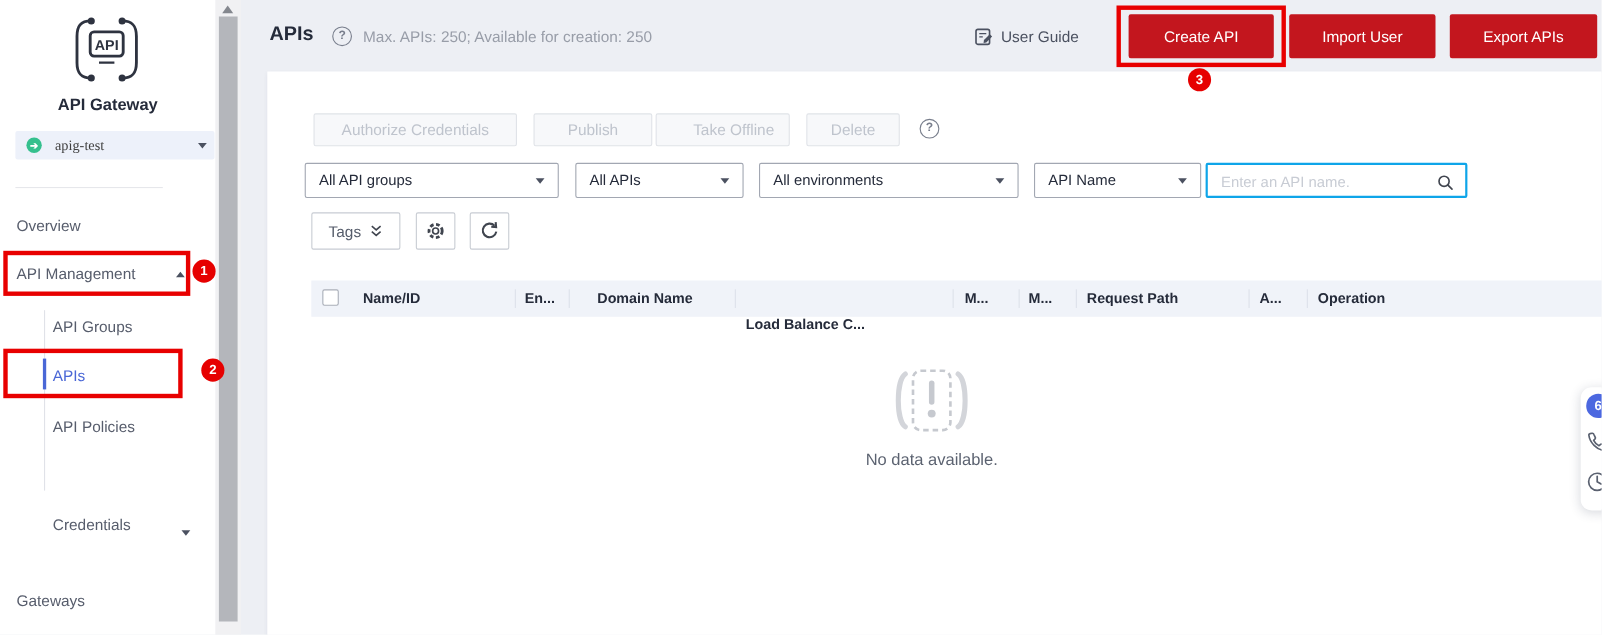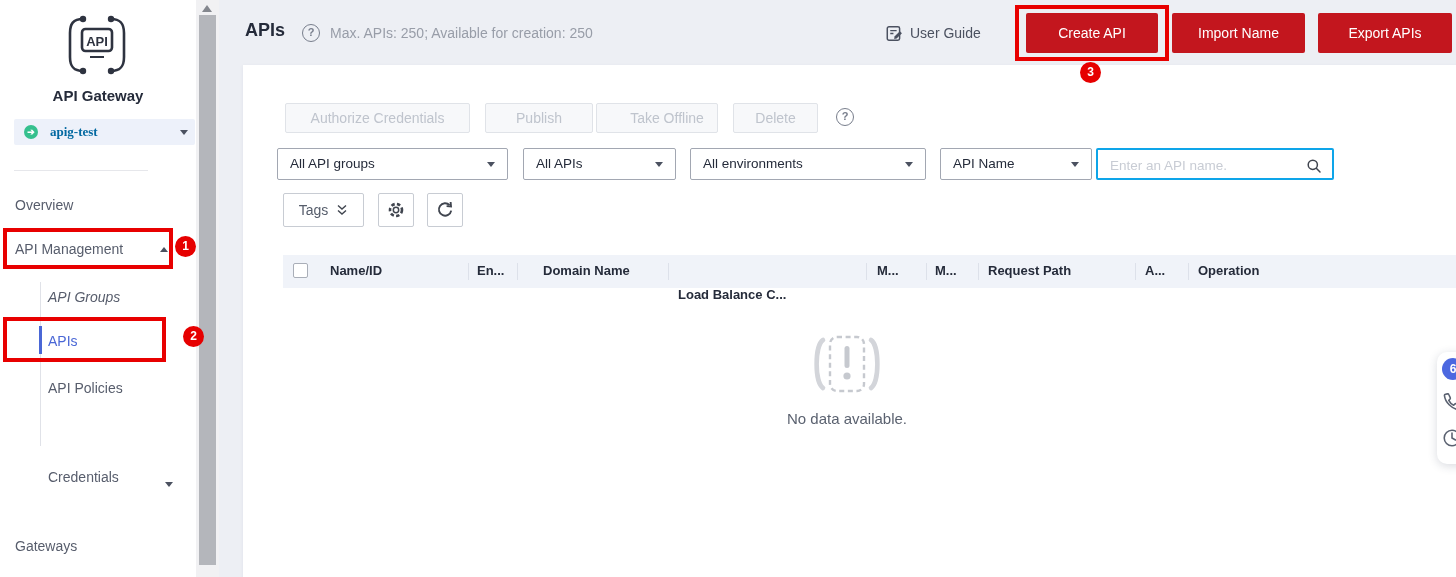--- a/index.html
+++ b/index.html
@@ -5,21 +5,21 @@
   * { margin:0; padding:0; box-sizing:border-box; }
   html,body { width:1456px; height:577px; overflow:hidden; }
   body { position:relative; background:#edeff4; font-family:"Liberation Sans", sans-serif; color:#252b3a; }
   .abs { position:absolute; }
 
   
   .sidebar { left:0; top:0; width:196px; height:577px; background:#fff; z-index:5; }
   .side-title { left:0; top:87px; width:196px; text-align:center; font-size:15px; font-weight:bold; color:#252b3a; }
   .instance-select { left:14px; top:119px; width:181px; height:26px; background:#edf1fa; border-radius:2px; cursor:pointer; }
   .instance-dot { position:absolute; left:10px; top:6px; width:14px; height:14px; border-radius:50%; background:#35c08e; color:#fff; font-size:9px; line-height:14px; text-align:center; font-weight:bold; }
-  .instance-name { position:absolute; left:36px; top:5px; font-family:"Liberation Serif", serif; font-weight:bold; font-size:13px; color:#0369a1;text-align:center; }
+  .instance-name { position:absolute; left:36px; top:5px; font-family:"Liberation Serif", serif; font-weight:normal; font-size:13px; color:#404040;text-align:center; }
   .caret-down { width:0; height:0; border-left:4px solid transparent; border-right:4px solid transparent; border-top:5px solid #4b5160; }
   .instance-caret { position:absolute; right:7px; top:11px; }
   .side-divider { left:14px; top:170px; width:134px; height:1px; background:#e6e7eb; }
   .nav-item { font-size:14px; color:#575d6c; cursor:pointer; white-space:nowrap; }
   .nav-item.active { color:#4a67d6; }
   .tree-line { left:40px; top:282px; width:1px; height:164px; background:#e0e2e8; }
   .active-bar { left:39px; top:326px; width:3px; height:28px; background:#4a67d6; }
   .nav-caret-up { width:0; height:0; border-left:4px solid transparent; border-right:4px solid transparent; border-bottom:5px solid #4b5160; }
   .monitoring { width:118px; line-height:20px; white-space:normal; }
 
@@ -91,21 +91,21 @@
 
   <div class="abs side-divider"></div>
 
   <div class="abs nav-item" style="left:15px;top:197px;">Overview</div>
   <div class="abs nav-item" style="left:15px;top:241px;">API Management</div>
   <span class="abs nav-caret-up" style="left:160px;top:247px;"></span>
 
   <div class="abs tree-line"></div>
   <div class="abs active-bar"></div>
 
-  <div class="abs nav-item" style="left:48px;top:289px;font-style:italic;">API Groups</div>
+  <div class="abs nav-item" style="left:48px;top:289px;">API Groups</div>
   <div class="abs nav-item active" style="left:48px;top:333px;">APIs</div>
   <div class="abs nav-item" style="left:48px;top:380px;">API Policies</div>
   <div class="abs nav-item" style="left:48px;top:425px;margin-top:44px;">Credentials</div>
 
   <span class="abs caret-down" style="left:165px;top:482px;"></span>
 
   <div class="abs nav-item" style="left:15px;top:538px;">Gateways</div>
 </div>
 
 <div class="abs scrollbar-track">
@@ -120,21 +120,21 @@
 <div class="abs user-guide">
   <svg width="17" height="17" viewBox="0 0 16 16">
     <rect x="1.2" y="1.6" width="11.6" height="12.8" rx="1.6" fill="none" stroke="#4b5160" stroke-width="1.4"></rect>
     <path d="M4 5.2 H10 M4 8 H7" stroke="#4b5160" stroke-width="1.2"></path>
     <path d="M8 10.8 L13 5.8 L15 7.8 L10 12.8 L7.7 13.2 Z" fill="#4b5160"></path>
   </svg>
   <span>User Guide</span>
 </div>
 
 <div class="abs red-btn" style="left:1026px;top:13px;width:132px;">Create API</div>
-<div class="abs red-btn" style="left:1172px;top:13px;width:133px;">Import Name</div>
+<div class="abs red-btn" style="left:1172px;top:13px;width:133px;">Import User</div>
 <div class="abs red-btn" style="left:1318px;top:13px;width:134px;">Export APIs</div>
 
 <div class="abs card"></div>
 
 <div class="abs dis-btn" style="left:285px;top:103px;width:185px;">Authorize Credentials</div>
 <div class="abs dis-btn" style="left:485px;top:103px;width:108px;">Publish</div>
 <div class="abs dis-btn" style="left:596px;top:103px;width:122px;padding-left:20px;">Take Offline</div>
 <div class="abs dis-btn" style="left:733px;top:103px;width:85px;">Delete</div>
 <div class="abs help-circle" style="left:836px;top:108px;">?</div>
 

